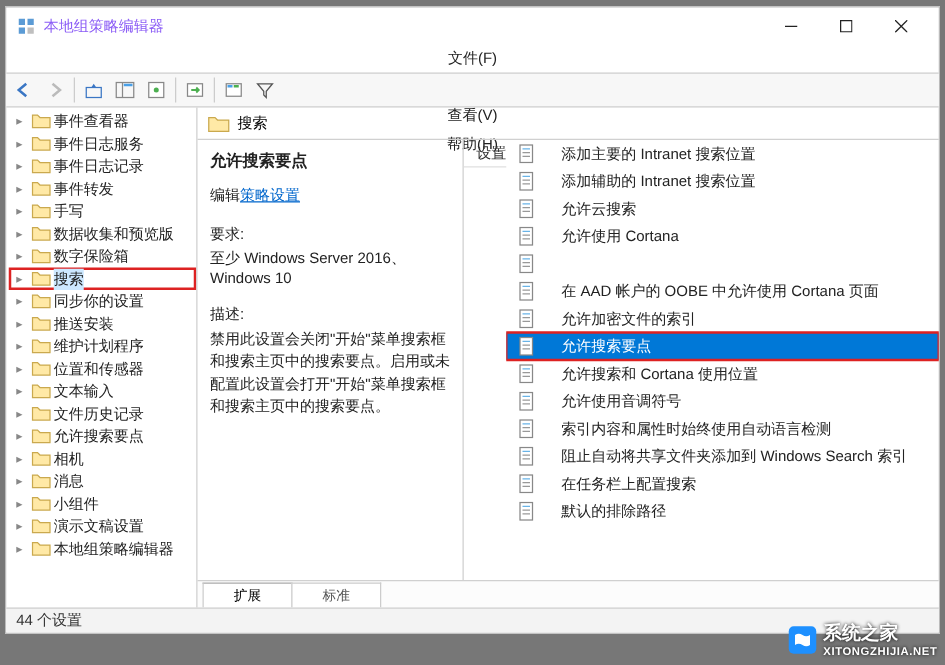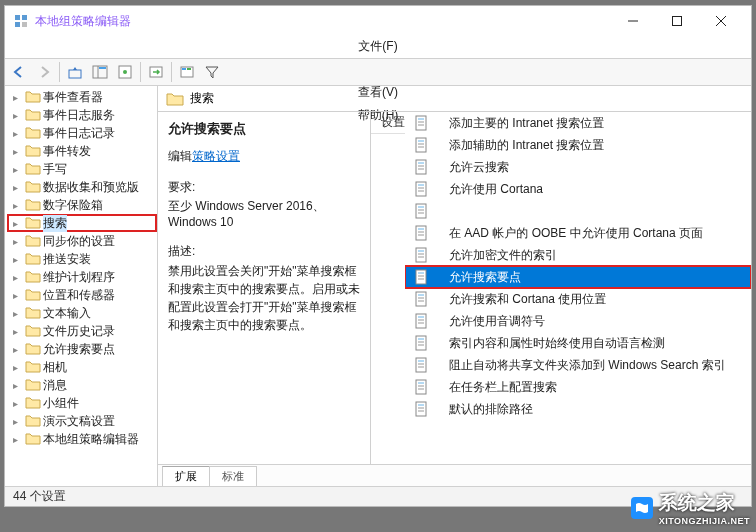--- a/index.html
+++ b/index.html
@@ -34,21 +34,21 @@
 .rightpane { flex: 1; display: flex; flex-direction: row; min-width: 0; }
 .colhead { height: 22px; border-bottom: 1px solid #e0e0e0; display: flex; align-items: center; padding-left: 10px; color: #333; }
 .list { flex: 1; overflow-y: auto; overflow-x: hidden; }
 .list::-webkit-scrollbar { width: 16px; }
 .list::-webkit-scrollbar-thumb { background:#c2c2c2; border:3px solid #f0f0f0; border-radius:8px; }
 .list::-webkit-scrollbar-track { background:#f0f0f0; }
 .litem { height: 22px; display: flex; align-items: center; padding-left: 8px; gap: 20px; color: #222; white-space: nowrap; }
 .litem .pi { width: 16px; height: 16px; flex-shrink:0; }
 .litem.sel { background: #0078d7; color: #fff; outline: 2px solid #d22; outline-offset: -1px; }
 .tabs { height: 22px; border-top: 1px solid #d0d0d0; display: flex; align-items: flex-end; padding-left: 4px; background:#fcfcfc; }
-.tab { padding: 2px 12px; border: 1px solid #ccc; border-bottom: none; margin-right: -1px; background: #fff; font-size: 11px; color: #555; }
+.tab { padding: 2px 24px; border: 1px solid #ccc; border-bottom: none; margin-right: -1px; background: #fff; font-size: 11px; color: #555; }
 .tab.active { background: #fff; color: #000; border-top:1px solid #aaa; }
 .statusbar { height: 20px; border-top: 1px solid #d0d0d0; display: flex; align-items: center; padding: 6px 8px; color: #333; background: #f3f3f3; }
 .watermark { position: absolute; right: 6px; bottom: 6px; display:flex; align-items:center; gap:6px; color:#fff; font-size:14px; font-weight:bold; text-shadow:0 0 3px #000; }
 .watermark .logo { width:22px; height:22px; background:#1e90ff; border-radius:4px; display:flex; align-items:center; justify-content:center; }
 svg { display:block; }
 </style>
 </head>
 <body>
 
 <div class="window">
@@ -515,16 +515,16 @@
   </div>
 </div>
 
 <div class="watermark">
   <div class="logo">
       <svg width="14" height="14">
         <path d="M1 3 Q4 1 7 3 Q10 5 13 3 L13 11 Q10 13 7 11 Q4 9 1 11 Z" fill="#fff"></path>
       </svg>
     </div>
   <div>
-    <div style="font-size:19px">系统之家</div>
+    <div style="font-size:15px">系统之家</div>
     <div style="font-size:9px; letter-spacing:0.5px">XITONGZHIJIA.NET</div>
   </div>
 </div>
 
 </body></html>

